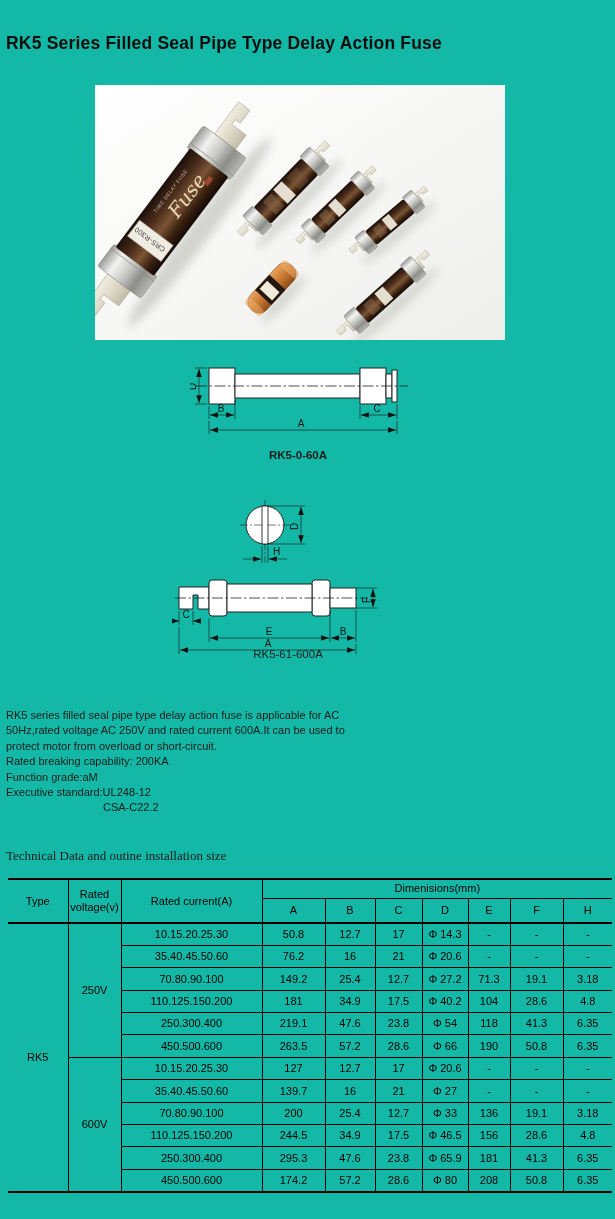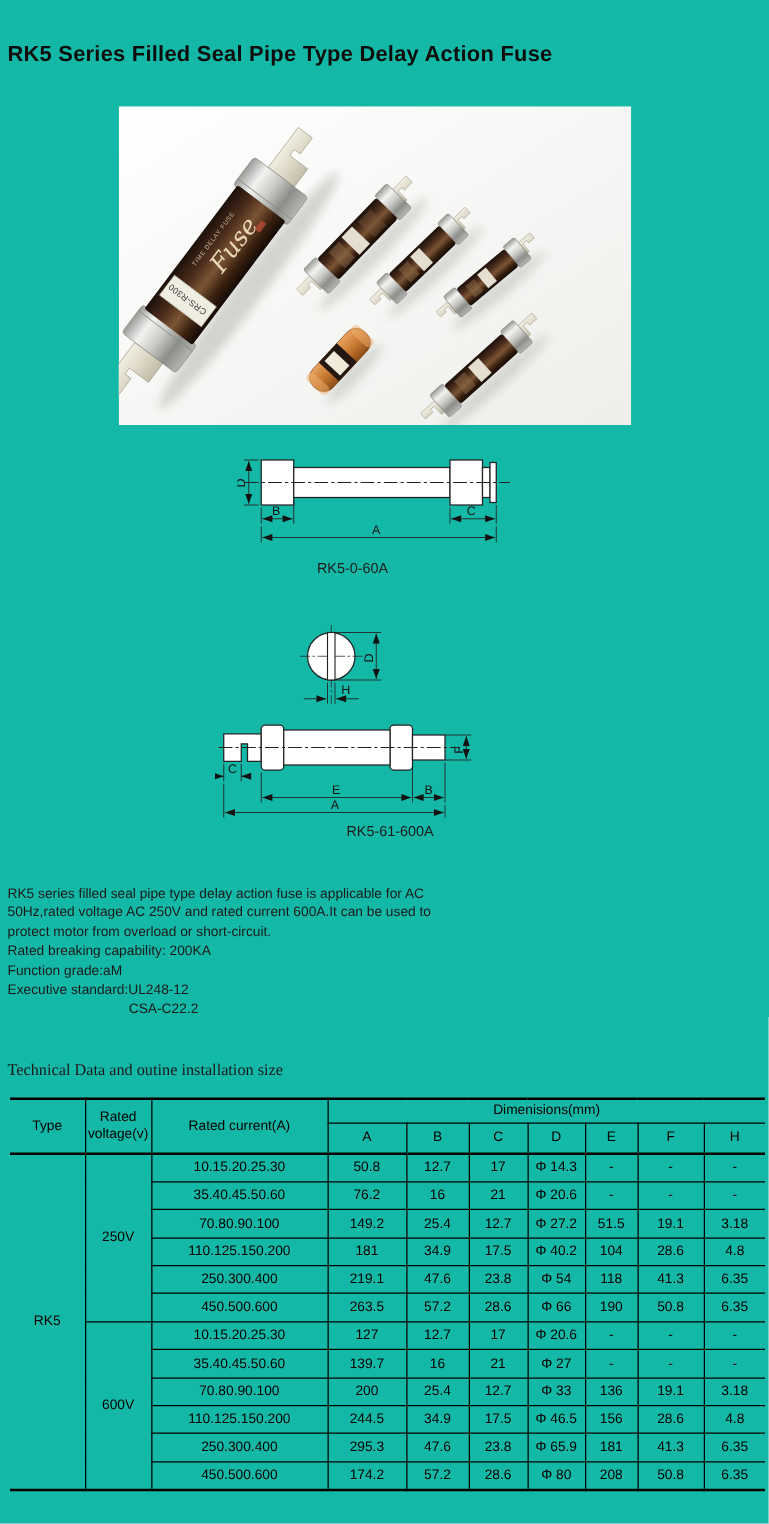--- a/index.html
+++ b/index.html
@@ -6,22 +6,22 @@
   html,body { background:#fff; }
   #page {
     position:relative; width:615px; height:1219px; background:#14b8a6;
     font-family:"Liberation Sans", sans-serif; color:#111; overflow:hidden;
   }
   .title { position:absolute; left:6px; top:33px; font-size:17.5px; font-weight:bold; letter-spacing:0.2px; color:#0d0d0d; }
   .photo   { position:absolute; left:95px;  top:85px; }
   .drawing1{ position:absolute; left:190px; top:358px; }
   .drawing2{ position:absolute; left:172px; top:497px; }
   .caption { position:absolute; font-size:11.5px; color:#1c1c1c; text-align:center; width:240px; }
-  .cap1 { left:162px; top:449px; }
-  .cap2 { left:192px; top:648px;margin-top:12px; }
+  .cap1 { left:178px; top:449px;font-weight:bold; }
+  .cap2 { left:168px; top:648px; }
   .desc { position:absolute; left:6px; top:708px; font-size:11px; line-height:15.4px; color:#1a1a1a; }
   .desc .indent { padding-left:97px; }
   .section-heading { position:absolute; left:6px; top:848px; font-size:13px; color:#1a1a1a;font-family:Liberation Serif, serif; }
 
   table.tech {
     position:absolute; left:8px; top:878px; width:604px;
     border-collapse:collapse; table-layout:fixed; font-size:11px; color:#000;
     border-top:2px solid #000; border-bottom:2px solid #000;
   }
   .tech th, .tech td { border:1px solid #000; font-weight:normal; text-align:center; vertical-align:middle; padding:0; line-height:1.15; }
@@ -305,21 +305,21 @@
           <td>-</td>
           <td>-</td>
           <td class="col-last">-</td>
         </tr>
         <tr>
           <td>70.80.90.100</td>
           <td>149.2</td>
           <td>25.4</td>
           <td>12.7</td>
           <td>Φ 27.2</td>
-          <td>51.5</td>
+          <td>71.3</td>
           <td>19.1</td>
           <td class="col-last">3.18</td>
         </tr>
         <tr>
           <td>110.125.150.200</td>
           <td>181</td>
           <td>34.9</td>
           <td>17.5</td>
           <td>Φ 40.2</td>
           <td>104</td>

